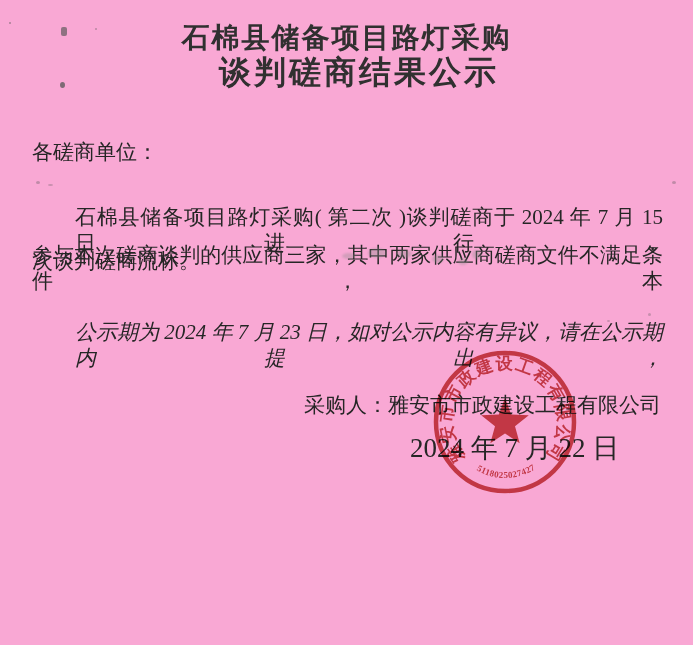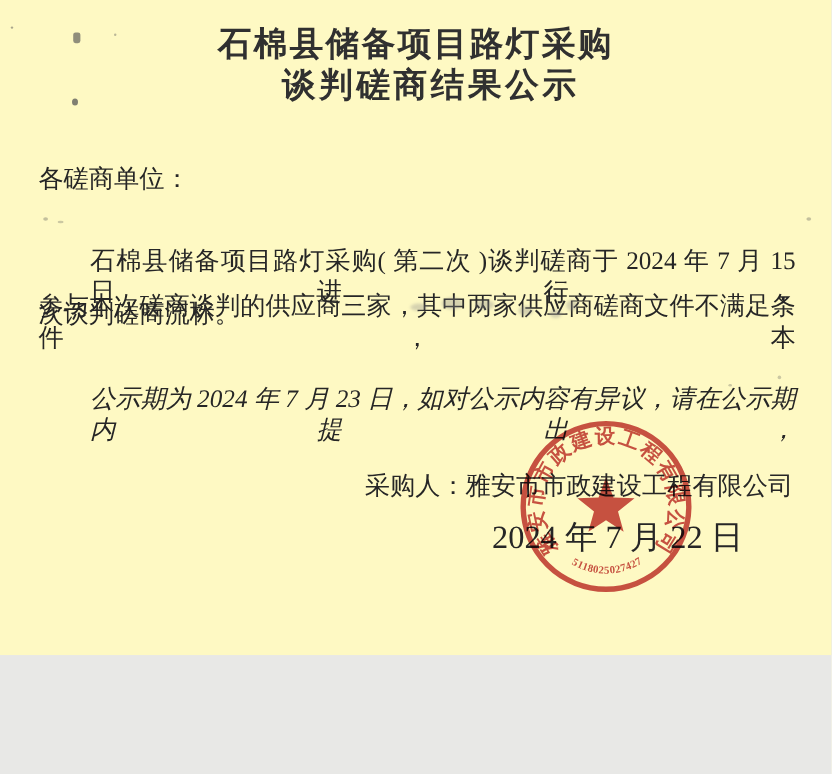--- a/index.html
+++ b/index.html
@@ -3,42 +3,42 @@
 <meta charset="utf-8">
 <style>
   html, body {
     margin: 0;
     padding: 0;
     background: #e8e8e6;
   }
   .page {
     position: relative;
     width: 693px;
-    height: 546px;
-    background: #fef9c3;
+    height: 645px;
+    background: #f9a8d4;
     overflow: hidden;
     font-family: "Liberation Serif", "DejaVu Serif", serif;
     color: #2a2a2a;
   }
   .title-block {
     position: absolute;
     top: 20px;
     left: 0;
     width: 100%;
     text-align: center;
     font-weight: bold;
     color: #303030;
   }
   .title-line1 {
     font-size: 28px;
     letter-spacing: 2px;
     line-height: 35px;
   }
   .title-line2 {
-    font-size: 28px;
+    font-size: 32px;
     letter-spacing: 3px;
     line-height: 34px;
     margin-left: 25px;
   }
   .bodyline {
     position: absolute;
     left: 32px;
     width: 631px;
     font-size: 21px;
     line-height: 26px;
@@ -48,21 +48,21 @@
   .bodyline.justify {
     white-space: normal;
     text-align: justify;
     text-align-last: justify;
   }
   .bodyline.indent {
     box-sizing: border-box;
     padding-left: 43px;
     margin-top: 32px;
   }
-  .salutation { top: 139px; font-family: Liberation Mono, monospace; }
+  .salutation { top: 139px; }
   .p1l1 { top: 172px; }
   .p1l2 { top: 210px; margin-top: 32px; }
   .p1l3 { top: 248px; }
   .p2l1 { top: 287px; font-style: italic; }
   .p2l2 { top: 319px; }
   .signature-line {
     position: absolute;
     left: 304px;
     top: 391px;
     font-size: 21px;

